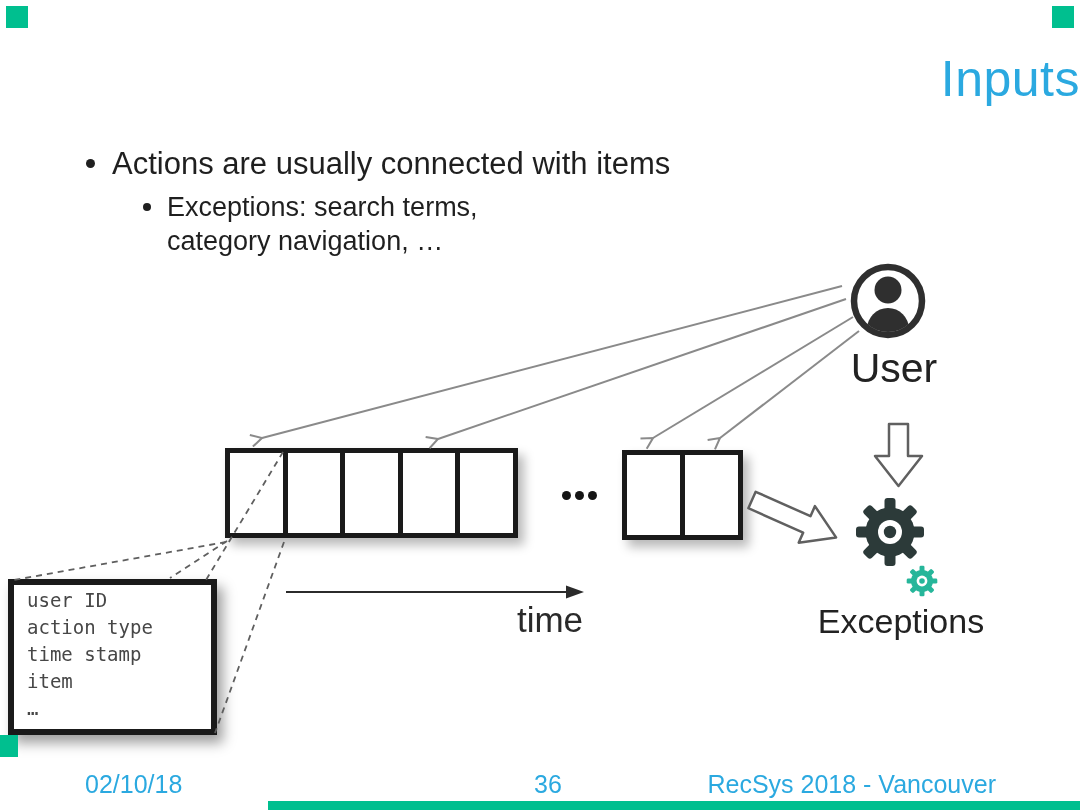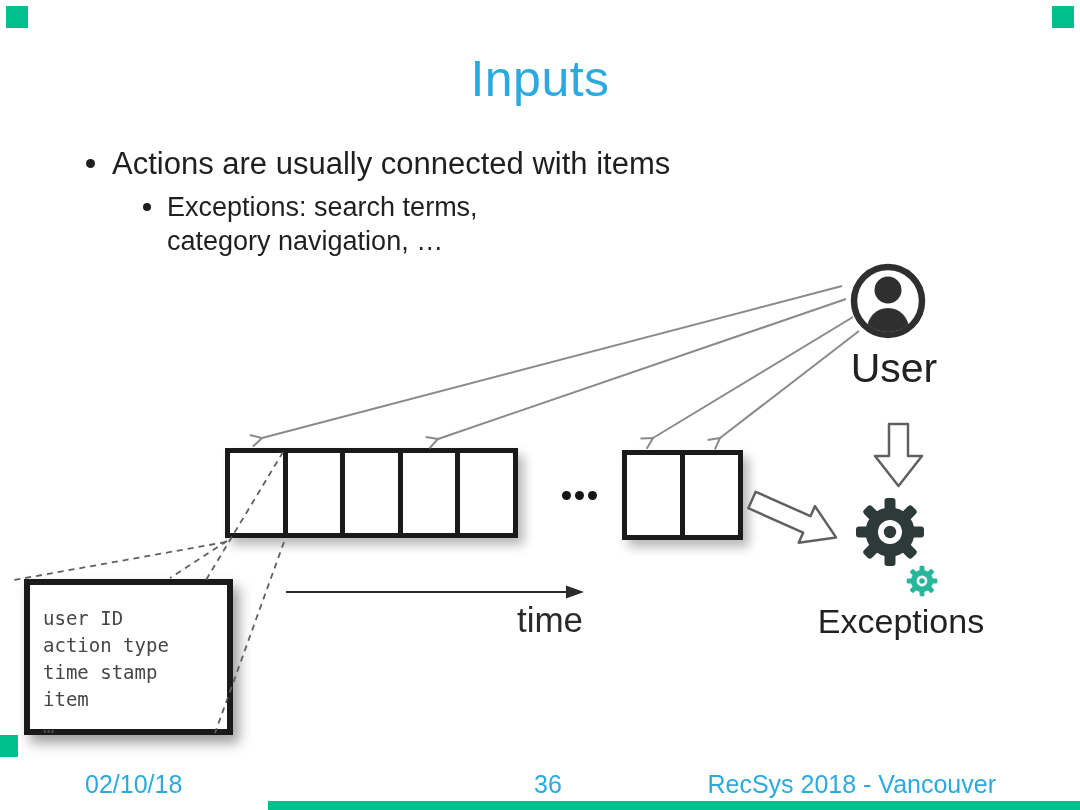--- a/index.html
+++ b/index.html
@@ -5,45 +5,45 @@
   :root{
     --accent:#2BA9E0; --ink:#1F1F1F; --box-border:#1A1A1A; --arrow-gray:#8A8A8A;
     --outline-arrow:#606060; --dashed-line:#5F5F5F; --record-text:#474747;
     --gear-dark:#2C3A39; --gear-teal:#26B69A; --artifact-green:#00BF8F;
   }
   *{box-sizing:border-box;margin:0;padding:0}
   html,body{background:#fff}
   body{font-family:"Liberation Sans",sans-serif;}
   .slide{position:relative;width:1080px;height:810px;background:#fff;overflow:hidden}
 
-  .title{position:absolute;left:0;right:0;top:50px;text-align:center;
+  .title{position:absolute;left:0;right:0;top:50px;text-align:right;
          font-size:50px;font-weight:300;color:var(--accent);letter-spacing:.5px}
 
   .bullet1{position:absolute;left:86px;top:146px;display:flex;align-items:flex-start;
            font-size:31px;color:var(--ink)}
   .bullet1 .bmark{width:9px;height:9px;border-radius:50%;background:var(--ink);
                   margin:13px 17px 0 0;flex:0 0 auto}
   .bullet2{position:absolute;left:143px;top:190px;display:flex;align-items:flex-start;
            font-size:27px;line-height:34px;color:var(--ink)}
   .bullet2 .bmark{width:8px;height:8px;border-radius:50%;background:var(--ink);
                   margin:13px 16px 0 0;flex:0 0 auto}
 
   .cells{position:absolute;display:flex;box-shadow:6px 7px 10px rgba(0,0,0,.28)}
   .cells .cell{flex:1;background:#fff;border:5px solid var(--box-border)}
   .cells .cell + .cell{margin-left:-5px}
   .cells-left{left:225px;top:448px;width:293px;height:90px}
   .cells-right{left:622px;top:450px;width:121px;height:90px}
 
   .gap-ellipsis{position:absolute;left:560px;top:491px;display:flex;align-items:center}
   .gap-ellipsis .edot{width:9px;height:9px;border-radius:50%;background:#151515;margin:0 2px}
 
-  .record-box{position:absolute;left:24px;top:579px;width:209px;height:156px;
+  .record-box{position:absolute;left:8px;top:579px;width:209px;height:156px;
               background:#fff;border:6px solid var(--box-border);
               box-shadow:6px 8px 12px rgba(0,0,0,.38);
-              padding:20px 0 0 13px;font-family:"DejaVu Sans Mono","Liberation Mono",monospace;
+              padding:2px 0 0 13px;font-family:"DejaVu Sans Mono","Liberation Mono",monospace;
               font-size:19px;line-height:27px;color:var(--record-text);white-space:nowrap}
 
   .lbl{position:absolute;color:#222222;text-align:center}
   .user-label{left:828px;top:345px;width:132px;font-size:41px}
   .rec-label{left:789px;top:602px;width:224px;font-size:34px}
   .time-label{left:490px;top:600px;width:120px;font-size:35px;color:#2A2A2A}
 
   .footer-item{position:absolute;top:770px;font-size:25px;color:var(--accent)}
   .f-date{left:85px}
   .f-page{left:16px;right:0;text-align:center}

